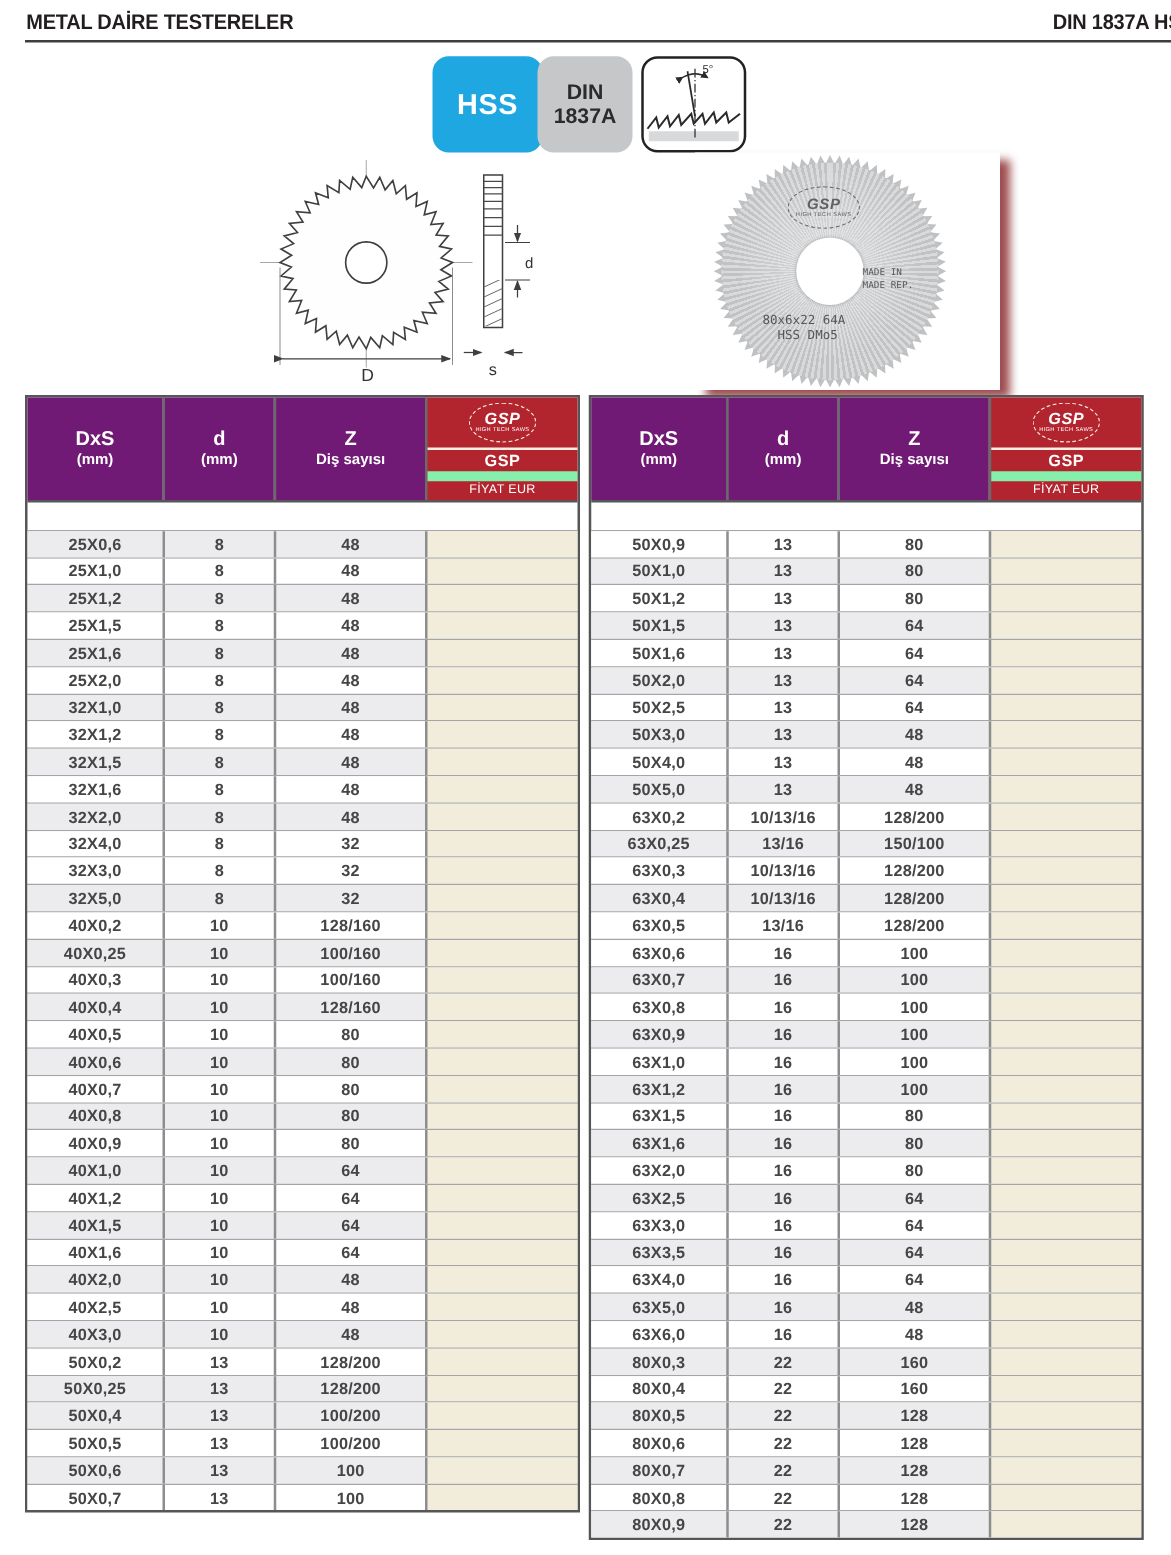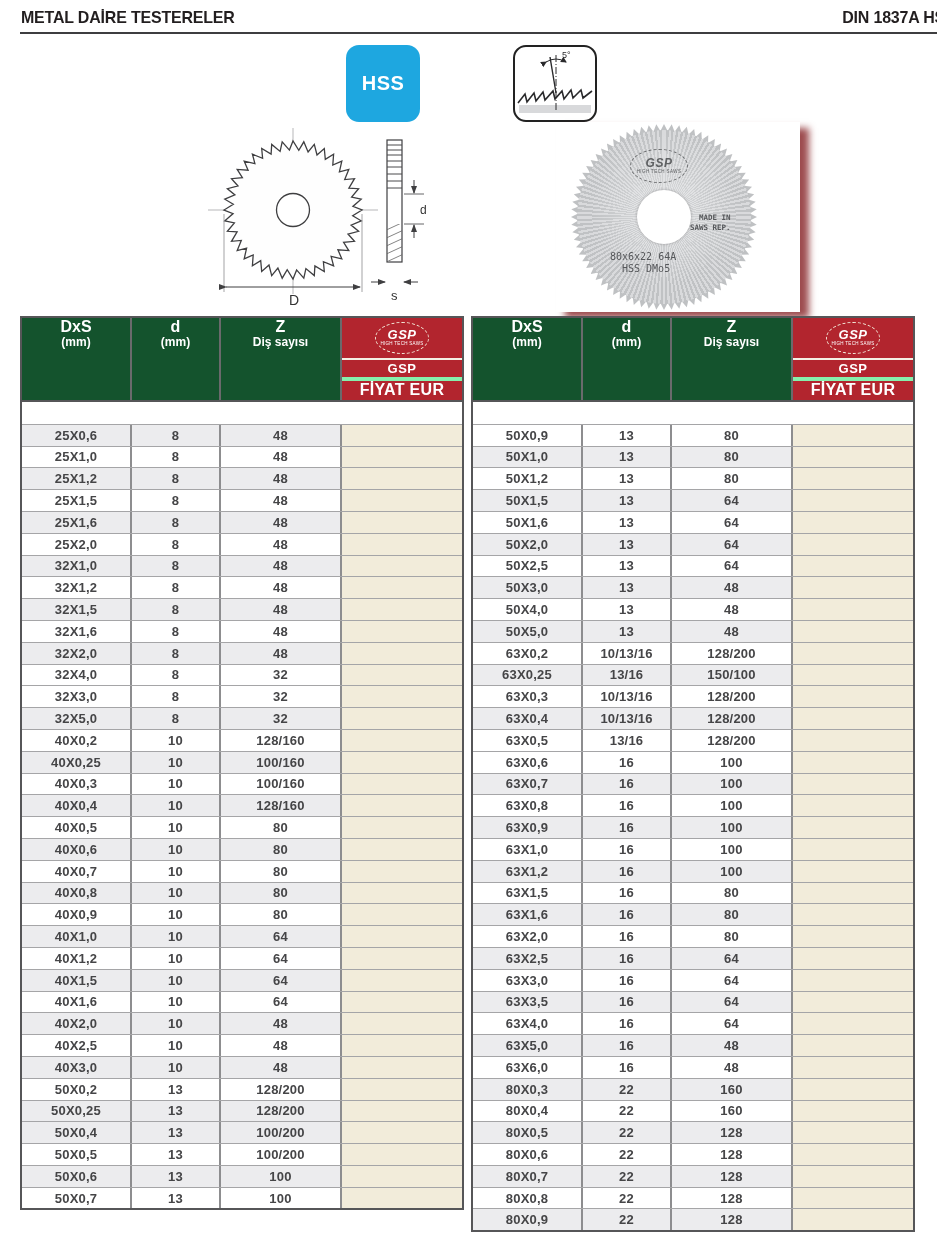--- a/index.html
+++ b/index.html
@@ -8,21 +8,21 @@
 
   
   .hdr-title{position:absolute;top:8px;left:21px;font-size:17px;font-weight:700;color:#221e1f;
              letter-spacing:-0.2px;transform:scaleX(.94);transform-origin:left center;white-space:nowrap;}
   .hdr-right{position:absolute;top:8px;right:21px;font-size:17px;font-weight:700;color:#221e1f;
              letter-spacing:-0.2px;transform:scaleX(.94);transform-origin:right center;white-space:nowrap;}
   .hdr-rule{position:absolute;top:32px;left:20px;right:20px;height:2px;background:#3e3e40;}
 
   
   .badge{position:absolute;top:45px;height:77px;border-radius:13px;display:flex;align-items:center;justify-content:center;}
-  .badge-hss{left:346px;width:74px;background:#1ea7e0;color:#fff;font-size:20px;font-weight:700;letter-spacing:.5px;}
+  .badge-hss{left:346px;width:88px;background:#1ea7e0;color:#fff;font-size:23px;font-weight:700;letter-spacing:.5px;}
   .badge-din{left:430px;width:76px;background:#c6c7c9;color:#2b2b2d;font-size:17px;font-weight:700;
              text-align:center;line-height:1.1;flex-direction:column;}
   .badge-angle{left:513px;width:84px;background:#fff;border:2px solid #222;box-sizing:border-box;}
 
   
   .drawing{position:absolute;left:150px;top:124px;width:300px;height:192px;}
 
   
   .photo-card{position:absolute;left:556px;top:122px;width:244px;height:190px;background:#fff;
               box-shadow:9px 6px 7px rgba(124,16,20,.75);}
@@ -32,38 +32,38 @@
      background:
        radial-gradient(circle at 50% 45%, rgba(242,243,244,.55), rgba(255,255,255,0) 58%),
        repeating-conic-gradient(#d9dadc 0deg 1.6deg,#c0c2c4 1.6deg 3.2deg);}
   .bore{position:absolute;left:67px;top:67px;width:54px;height:54px;border-radius:50%;
         background:#fff;box-shadow:0 0 3px rgba(90,90,92,.5);}
   .blade-seal{position:absolute;left:60px;top:26px;width:56px;height:32px;border:1.5px dashed #6f7173;
         border-radius:50%;display:flex;flex-direction:column;align-items:center;justify-content:center;color:#5f6163;}
   .blade-seal .g{font-size:12px;font-weight:700;font-style:italic;letter-spacing:.5px;line-height:1;}
   .blade-seal .sg{font-size:4.5px;letter-spacing:.4px;line-height:1.4;}
   .made-in{position:absolute;left:120px;top:90px;font-family:"DejaVu Sans Mono",monospace;
-           font-size:7.5px;line-height:1.3;color:#55575a;text-align:right;font-weight:bold;}
+           font-size:7.5px;line-height:1.3;color:#55575a;text-align:left;}
   .marking1{position:absolute;left:40px;top:128px;font-family:"DejaVu Sans Mono",monospace;font-size:10px;color:#55575a;text-align:right;}
   .marking2{position:absolute;left:52px;top:140px;font-family:"DejaVu Sans Mono",monospace;font-size:10px;color:#55575a;text-align:center;}
 
   
   .price-table{position:absolute;top:316px;width:440px;border:2px solid #565658;box-sizing:content-box;background:#fff;}
   .pt-left{left:20px;}
   .pt-right{left:471px;}
   .thead{display:grid;grid-template-columns:108px 89px 121px 122px;height:82px;border-bottom:2px solid #565658;}
-  .th{background:#14532d;color:#fff;display:flex;flex-direction:column;align-items:center;justify-content:flex-start;}
+  .th{background:#701a75;color:#fff;display:flex;flex-direction:column;align-items:center;justify-content:center;}
   .th + .th{border-left:2px solid #6a6a6c;}
   .th .t{font-size:16px;font-weight:700;line-height:1.15;}
   .th .sub{font-size:12px;font-weight:700;line-height:1.15;}
   .th-red{background:#b2252e;padding:0;justify-content:flex-start;}
   .red-sec{width:100%;box-sizing:border-box;display:flex;align-items:center;justify-content:center;color:#fff;}
   .red-logo{height:40px;}
   .red-brand{height:19px;border-top:2px solid #f4f0e4;font-size:13px;font-weight:700;letter-spacing:.5px;}
-  .red-price{height:21px;border-top:4px solid #86efac;font-size:16px;font-weight:700;letter-spacing:.3px;}
+  .red-price{height:21px;border-top:8px solid #86efac;font-size:10px;font-weight:400;letter-spacing:.3px;}
   .hdr-seal{width:52px;height:30px;border:1.5px dashed #f3e9d8;border-radius:50%;
             display:flex;flex-direction:column;align-items:center;justify-content:center;color:#fff;}
   .hdr-seal .g{font-size:13px;font-weight:700;font-style:italic;line-height:1;letter-spacing:.5px;}
   .hdr-seal .sg{font-size:4.5px;letter-spacing:.3px;line-height:1.4;}
   .tbody{display:grid;grid-auto-rows:21.8px;}
   .tr{display:grid;grid-template-columns:108px 89px 121px 122px;border-top:1px solid #a5a5a7;}
   .tr:first-child{border-top:none;margin-top:28px;}
   .td{display:flex;align-items:center;justify-content:center;font-size:13px;font-weight:700;
       color:#454547;letter-spacing:.2px;background:#fff;overflow:hidden;}
   .td + .td{border-left:2px solid #8d8d8f;}
@@ -74,20 +74,24 @@
 <body>
 
 <div class="page">
 
   <div class="hdr-title">METAL DAİRE TESTERELER</div>
   <div class="hdr-right">DIN 1837A HSS</div>
   <div class="hdr-rule"></div>
 
   <div class="badge badge-hss">
     <span>HSS</span>
+  </div>
+  <div class="badge badge-din">
+    <span>DIN</span>
+    <span>1837A</span>
   </div>
   <div class="badge badge-angle">
     <svg width="80" height="73" viewBox="0 0 80 73">
       <defs>
         <marker id="ah2" markerWidth="7" markerHeight="7" refX="5" refY="3.5" orient="auto">
           <path d="M0,0.5 L6,3.5 L0,6.5 Z" fill="#2a2a2c"></path>
         </marker>
       </defs>
       <rect x="4" y="58" width="72" height="8" fill="#d8d9db"></rect>
       <path d="M3,56 L10,47 L12,55 L19,46 L21,54 L28,45 L30,53 L38,44 L40,52 L47,44 L49,52 L56,43 L58,51 L66,43 L68,51 L77,44" fill="none" stroke="#2a2a2c" stroke-width="1.6"></path>
@@ -154,21 +158,21 @@
         <polygon fill="#bfc1c3" points="187.0,94.0 179.9,97.6 186.7,101.7 179.3,104.6 185.7,109.3 178.2,111.6 184.2,116.8 176.4,118.5 182.0,124.2 174.1,125.3 179.2,131.4 171.3,131.8 175.8,138.3 167.9,138.0 171.9,144.9 164.0,144.0 167.4,151.1 159.6,149.6 162.4,157.0 154.8,154.8 157.0,162.4 149.6,159.6 151.1,167.4 144.0,164.0 144.9,171.9 138.0,167.9 138.3,175.8 131.8,171.3 131.4,179.2 125.3,174.1 124.2,182.0 118.5,176.4 116.8,184.2 111.6,178.2 109.3,185.7 104.6,179.3 101.7,186.7 97.6,179.9 94.0,187.0 90.4,179.9 86.3,186.7 83.4,179.3 78.7,185.7 76.4,178.2 71.2,184.2 69.5,176.4 63.8,182.0 62.7,174.1 56.6,179.2 56.2,171.3 49.7,175.8 50.0,167.9 43.1,171.9 44.0,164.0 36.9,167.4 38.4,159.6 31.0,162.4 33.2,154.8 25.6,157.0 28.4,149.6 20.6,151.1 24.0,144.0 16.1,144.9 20.1,138.0 12.2,138.3 16.7,131.8 8.8,131.4 13.9,125.3 6.0,124.2 11.6,118.5 3.8,116.8 9.8,111.6 2.3,109.3 8.7,104.6 1.3,101.7 8.1,97.6 1.0,94.0 8.1,90.4 1.3,86.3 8.7,83.4 2.3,78.7 9.8,76.4 3.8,71.2 11.6,69.5 6.0,63.8 13.9,62.7 8.8,56.6 16.7,56.2 12.2,49.7 20.1,50.0 16.1,43.1 24.0,44.0 20.6,36.9 28.4,38.4 25.6,31.0 33.2,33.2 31.0,25.6 38.4,28.4 36.9,20.6 44.0,24.0 43.1,16.1 50.0,20.1 49.7,12.2 56.2,16.7 56.6,8.8 62.7,13.9 63.8,6.0 69.5,11.6 71.2,3.8 76.4,9.8 78.7,2.3 83.4,8.7 86.3,1.3 90.4,8.1 94.0,1.0 97.6,8.1 101.7,1.3 104.6,8.7 109.3,2.3 111.6,9.8 116.8,3.8 118.5,11.6 124.2,6.0 125.3,13.9 131.4,8.8 131.8,16.7 138.3,12.2 138.0,20.1 144.9,16.1 144.0,24.0 151.1,20.6 149.6,28.4 157.0,25.6 154.8,33.2 162.4,31.0 159.6,38.4 167.4,36.9 164.0,44.0 171.9,43.1 167.9,50.0 175.8,49.7 171.3,56.2 179.2,56.6 174.1,62.7 182.0,63.8 176.4,69.5 184.2,71.2 178.2,76.4 185.7,78.7 179.3,83.4 186.7,86.3 179.9,90.4"></polygon>
       </svg>
       <div class="radial"></div>
       <div class="bore"></div>
       <div class="blade-seal">
         <div class="g">GSP</div>
         <div class="sg">HIGH TECH SAWS</div>
       </div>
       <div class="made-in">
         <div>MADE IN</div>
-        <div>SAWS REP.</div>
+        <div>MADE REP.</div>
       </div>
       <div class="marking1">80x6x22  64A</div>
       <div class="marking2">HSS DMo5</div>
     </div>
   </div>
 
   <section class="price-table pt-left">
     <div class="thead">
       <div class="th">
         <div class="t">DxS</div>

